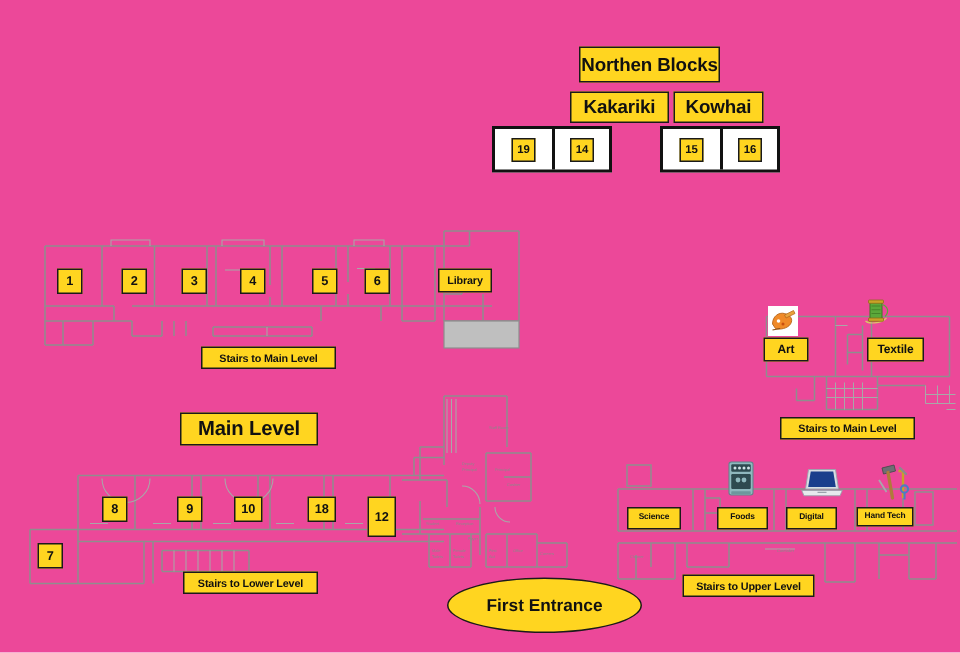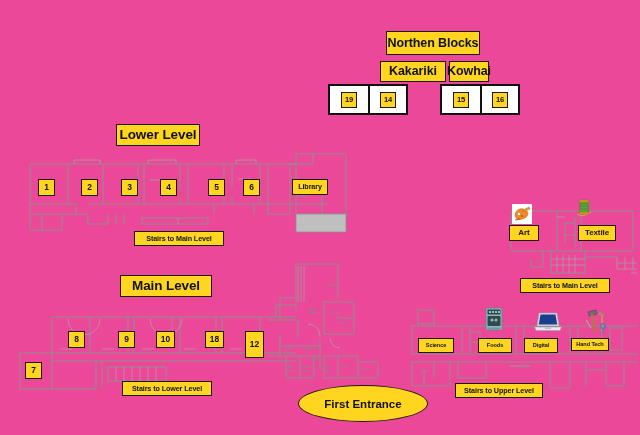--- a/index.html
+++ b/index.html
@@ -131,32 +131,31 @@
 
   <div class="block-box" style="left:328px; top:84px; width:80px; height:31px;">
     <div class="block-cell">
       <div class="chip blocknum">19</div>
     </div>
     <div class="block-cell">
       <div class="chip blocknum">14</div>
     </div>
   </div>
 
-  <div class="chip title" style="left:449px; top:61px; width:40px; height:21px;">Kowhai</div>
+  <div class="chip title" style="left:449px; top:61px; width:60px; height:21px;">Kowhai</div>
 
   <div class="block-box" style="left:440px; top:84px; width:80px; height:31px;">
     <div class="block-cell">
       <div class="chip blocknum">15</div>
     </div>
     <div class="block-cell">
       <div class="chip blocknum">16</div>
     </div>
   </div>
 
-  <div class="chip title-lg" style="left:116px; top:124px; width:84px; height:22px;">Lower Level</div>
 
   <div class="plan" style="left:28px; top:152px; width:320px; height:85px;">
     <svg viewBox="0 0 320 85" width="320" height="85">
 
       <path class="wall" d="M2,12 L285,12"></path>
       <path class="wall" d="M2,12 L2,78"></path>
       <path class="wall" d="M2,78 L34,78"></path>
       <path class="wall" d="M34,78 L34,62"></path>
       <path class="wall" d="M14,62 L14,78"></path>
       <path class="wall" d="M2,62 L60,62"></path>

